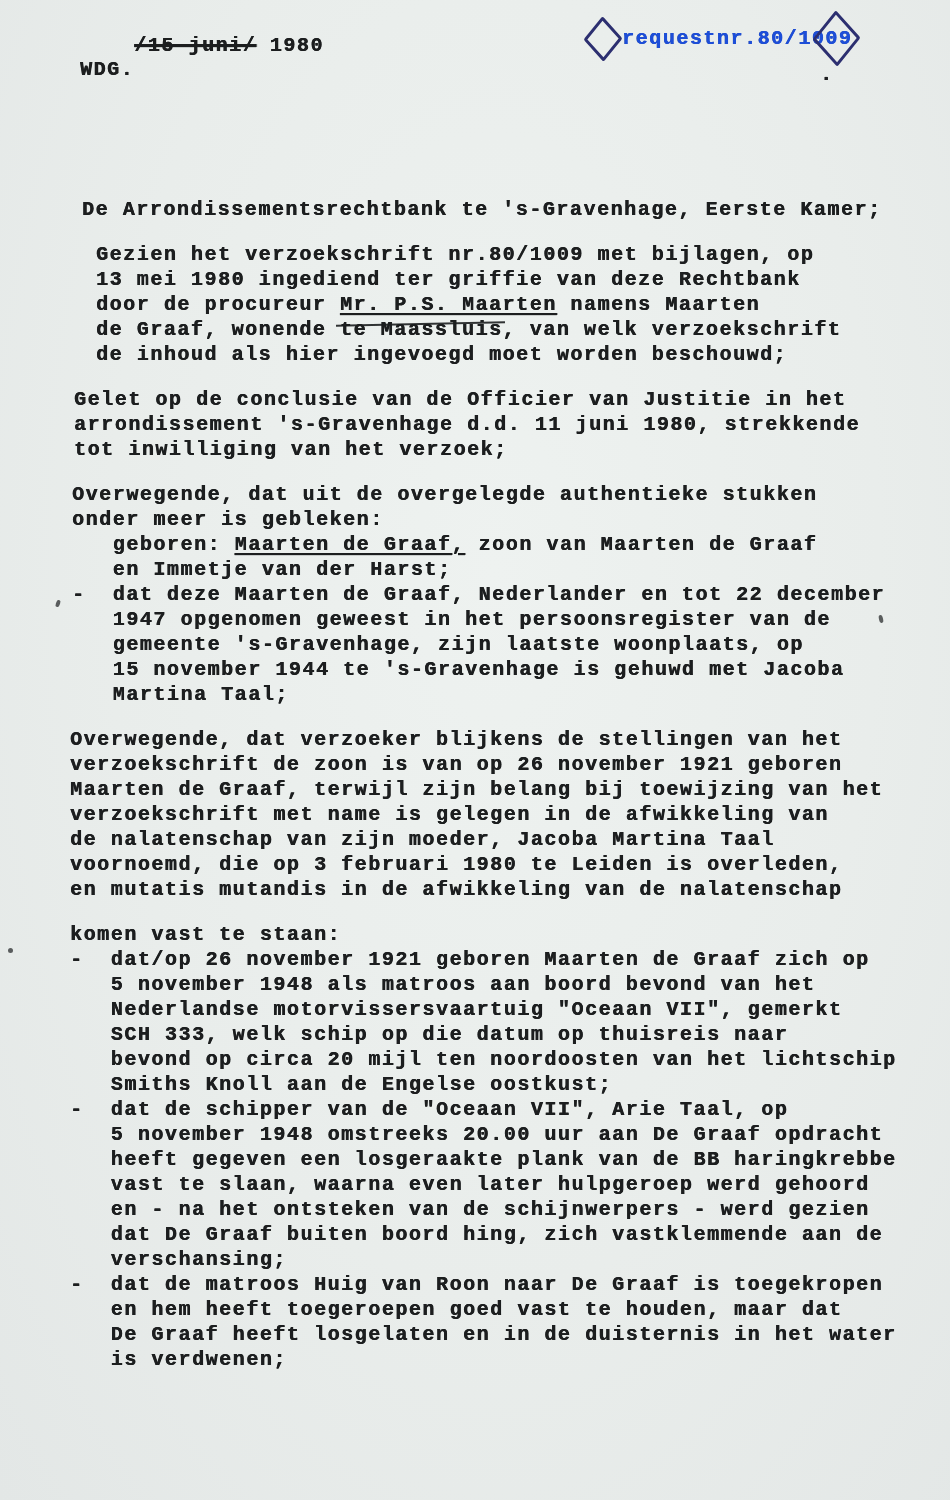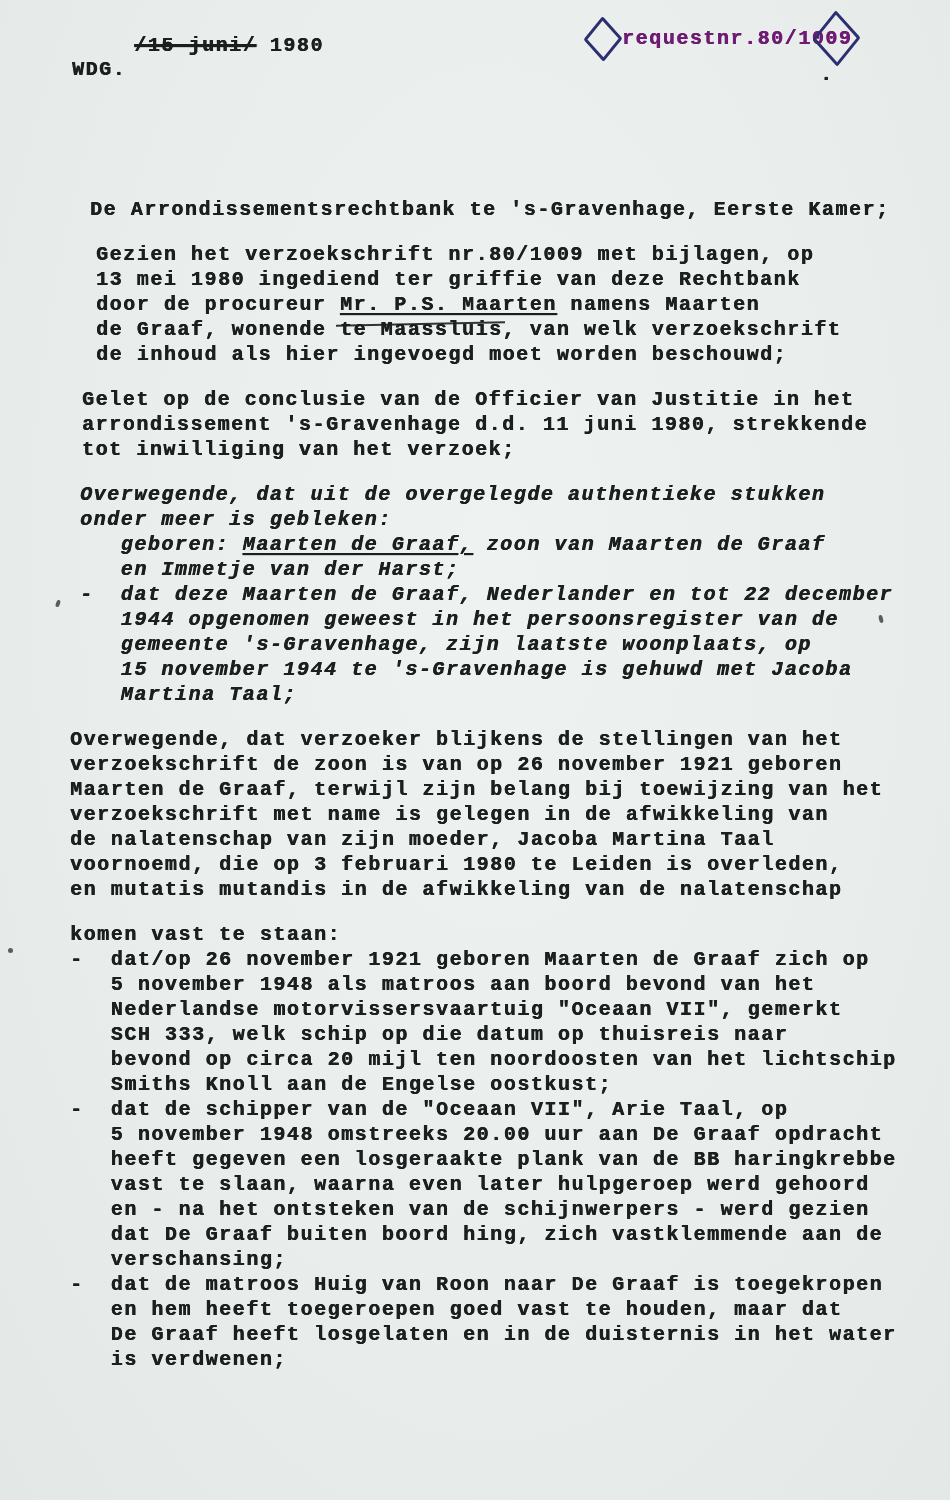--- a/index.html
+++ b/index.html
@@ -18,21 +18,21 @@
   .twline, .tw {
     font-size: 20px;
     font-weight: 700;
     letter-spacing: 1.55px;
     line-height: 25px;
     white-space: pre;
     text-shadow: 0.45px 0 0 currentColor, 0 0.3px 0.4px rgba(20,22,24,0.55);
   }
 
   .header-date { position: absolute; left: 80px; top: 8px; }
-  .header-initials { position: absolute; left: 72px; top: 57px; }
+  .header-initials { position: absolute; left: 80px; top: 57px; }
 
   .strike { text-decoration: line-through; text-decoration-thickness: 2.5px; }
   .u { text-decoration: underline; text-decoration-thickness: 2.2px; text-underline-offset: 3px; }
   .ts { position: relative; }
   .ts::after {
     content: "";
     position: absolute; left: -4px; right: -2px; top: 5px;
     border-top: 2.2px solid rgba(28,30,31,0.9);
     transform: rotate(-1.2deg);
   }
@@ -44,30 +44,30 @@
   }
   .diamond {
     box-sizing: border-box;
     border: 3px solid #2c2f70;
     background: transparent;
     transform: rotate(45deg) skew(6deg, 3deg);
     border-radius: 2px;
   }
   .diamond.left  { width: 30px; height: 30px; margin-right: -4px; }
   .diamond.right { width: 37px; height: 37px; margin-left: -34px; position: relative; z-index: 2; }
-  .stamp-text { position: relative; z-index: 1; padding-left: 8px; color: #701a75; text-align: right; }
+  .stamp-text { position: relative; z-index: 1; padding-left: 8px; color: #1d4ed8; text-align: right; }
   .stamp-dot { position: absolute; left: 232px; top: 42px; }
 
   
   .doc { position: absolute; left: 70px; top: 197px; width: 840px; }
   .block { margin: 0 0 20px 0; }
-  .block.heading   { margin-left: 20px; }
+  .block.heading   { margin-left: 12px; }
   .block.gezien    { margin-left: 26px; }
-  .block.gelet     { margin-left: 12px; }
-  .block.overw1    { margin-left: 10px; font-style: italic; }
+  .block.gelet     { margin-left: 4px; }
+  .block.overw1    { margin-left: 2px; }
 
   
   .speck { position: absolute; background: #2a2c2e; border-radius: 50%; opacity: 0.75; }
   .speck.s1 { left: 8px;  top: 948px; width: 5px; height: 5px; }
   .speck.s2 { left: 56px; top: 600px; width: 4px; height: 7px; transform: rotate(20deg); border-radius: 40%; }
   .speck.s3 { left: 879px; top: 615px; width: 4px; height: 8px; transform: rotate(-12deg); border-radius: 40%; }
 </style>
 </head>
 <body>
 
@@ -99,21 +99,21 @@
         <div class="twline">Gelet op de conclusie van de Officier van Justitie in het</div>
         <div class="twline">arrondissement 's-Gravenhage d.d. 11 juni 1980, strekkende</div>
         <div class="twline">tot inwilliging van het verzoek;</div>
       </div>
     <div class="block overw1">
         <div class="twline">Overwegende, dat uit de overgelegde authentieke stukken</div>
         <div class="twline">onder meer is gebleken:</div>
         <div class="twline"><span>   geboren: </span><span class="u">Maarten de Graaf,</span><span> zoon van Maarten de Graaf</span></div>
         <div class="twline">   en Immetje van der Harst;</div>
         <div class="twline">-  dat deze Maarten de Graaf, Nederlander en tot 22 december</div>
-        <div class="twline">   1944 opgenomen geweest in het persoonsregister van de</div>
+        <div class="twline">   1947 opgenomen geweest in het persoonsregister van de</div>
         <div class="twline">   gemeente 's-Gravenhage, zijn laatste woonplaats, op</div>
         <div class="twline">   15 november 1944 te 's-Gravenhage is gehuwd met Jacoba</div>
         <div class="twline">   Martina Taal;</div>
       </div>
     <div class="block">
         <div class="twline">Overwegende, dat verzoeker blijkens de stellingen van het</div>
         <div class="twline">verzoekschrift de zoon is van op 26 november 1921 geboren</div>
         <div class="twline">Maarten de Graaf, terwijl zijn belang bij toewijzing van het</div>
         <div class="twline">verzoekschrift met name is gelegen in de afwikkeling van</div>
         <div class="twline">de nalatenschap van zijn moeder, Jacoba Martina Taal</div>

